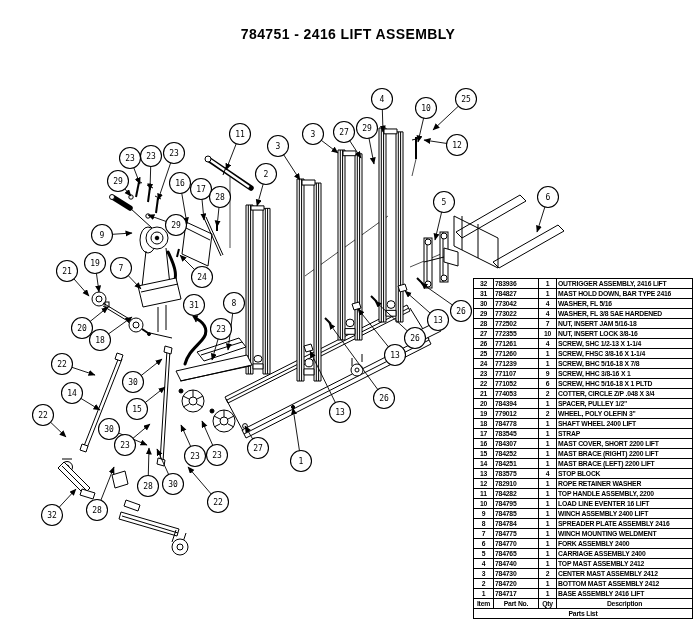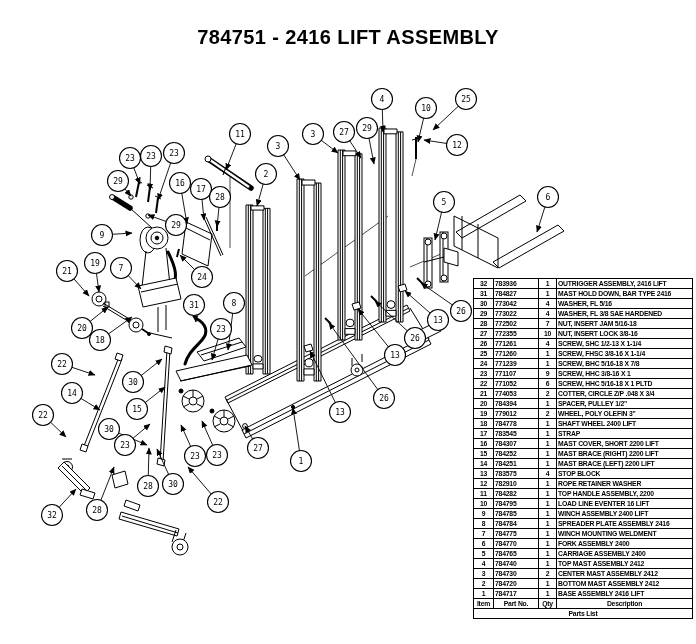--- a/index.html
+++ b/index.html
@@ -1,19 +1,19 @@
 <!DOCTYPE html>
 <html><head>
 <meta charset="utf-8">
 <style>
   html,body{margin:0;padding:0;background:#ffffff;}
   .page{position:relative;width:696px;height:644px;background:#fff;overflow:hidden;
         font-family:"Liberation Sans",sans-serif;}
   .title{position:absolute;top:26px;left:0;width:696px;text-align:center;
-         font-size:20px;font-weight:bold;color:#000;letter-spacing:.4px;}
+         font-size:14px;font-weight:bold;color:#000;letter-spacing:.4px;}
   svg.diagram{position:absolute;left:0;top:0;}
   .ln{stroke:#000;stroke-width:1;fill:none;}
   .thin{stroke:#000;stroke-width:.7;fill:none;}
   .fw{stroke:#000;stroke-width:1;fill:#fff;}
   .fb{stroke:#000;stroke-width:1;fill:#000;}
   .thk{stroke:#000;stroke-width:5.5;fill:none;stroke-linecap:round;}
   .med{stroke:#000;stroke-width:3;fill:none;stroke-linecap:round;}
   .pin{stroke:#000;stroke-width:2;fill:none;stroke-linecap:butt;}
   .leader{stroke:#000;stroke-width:.9;fill:none;}
   .balloon{fill:#fff;stroke:#000;stroke-width:1.1;}

